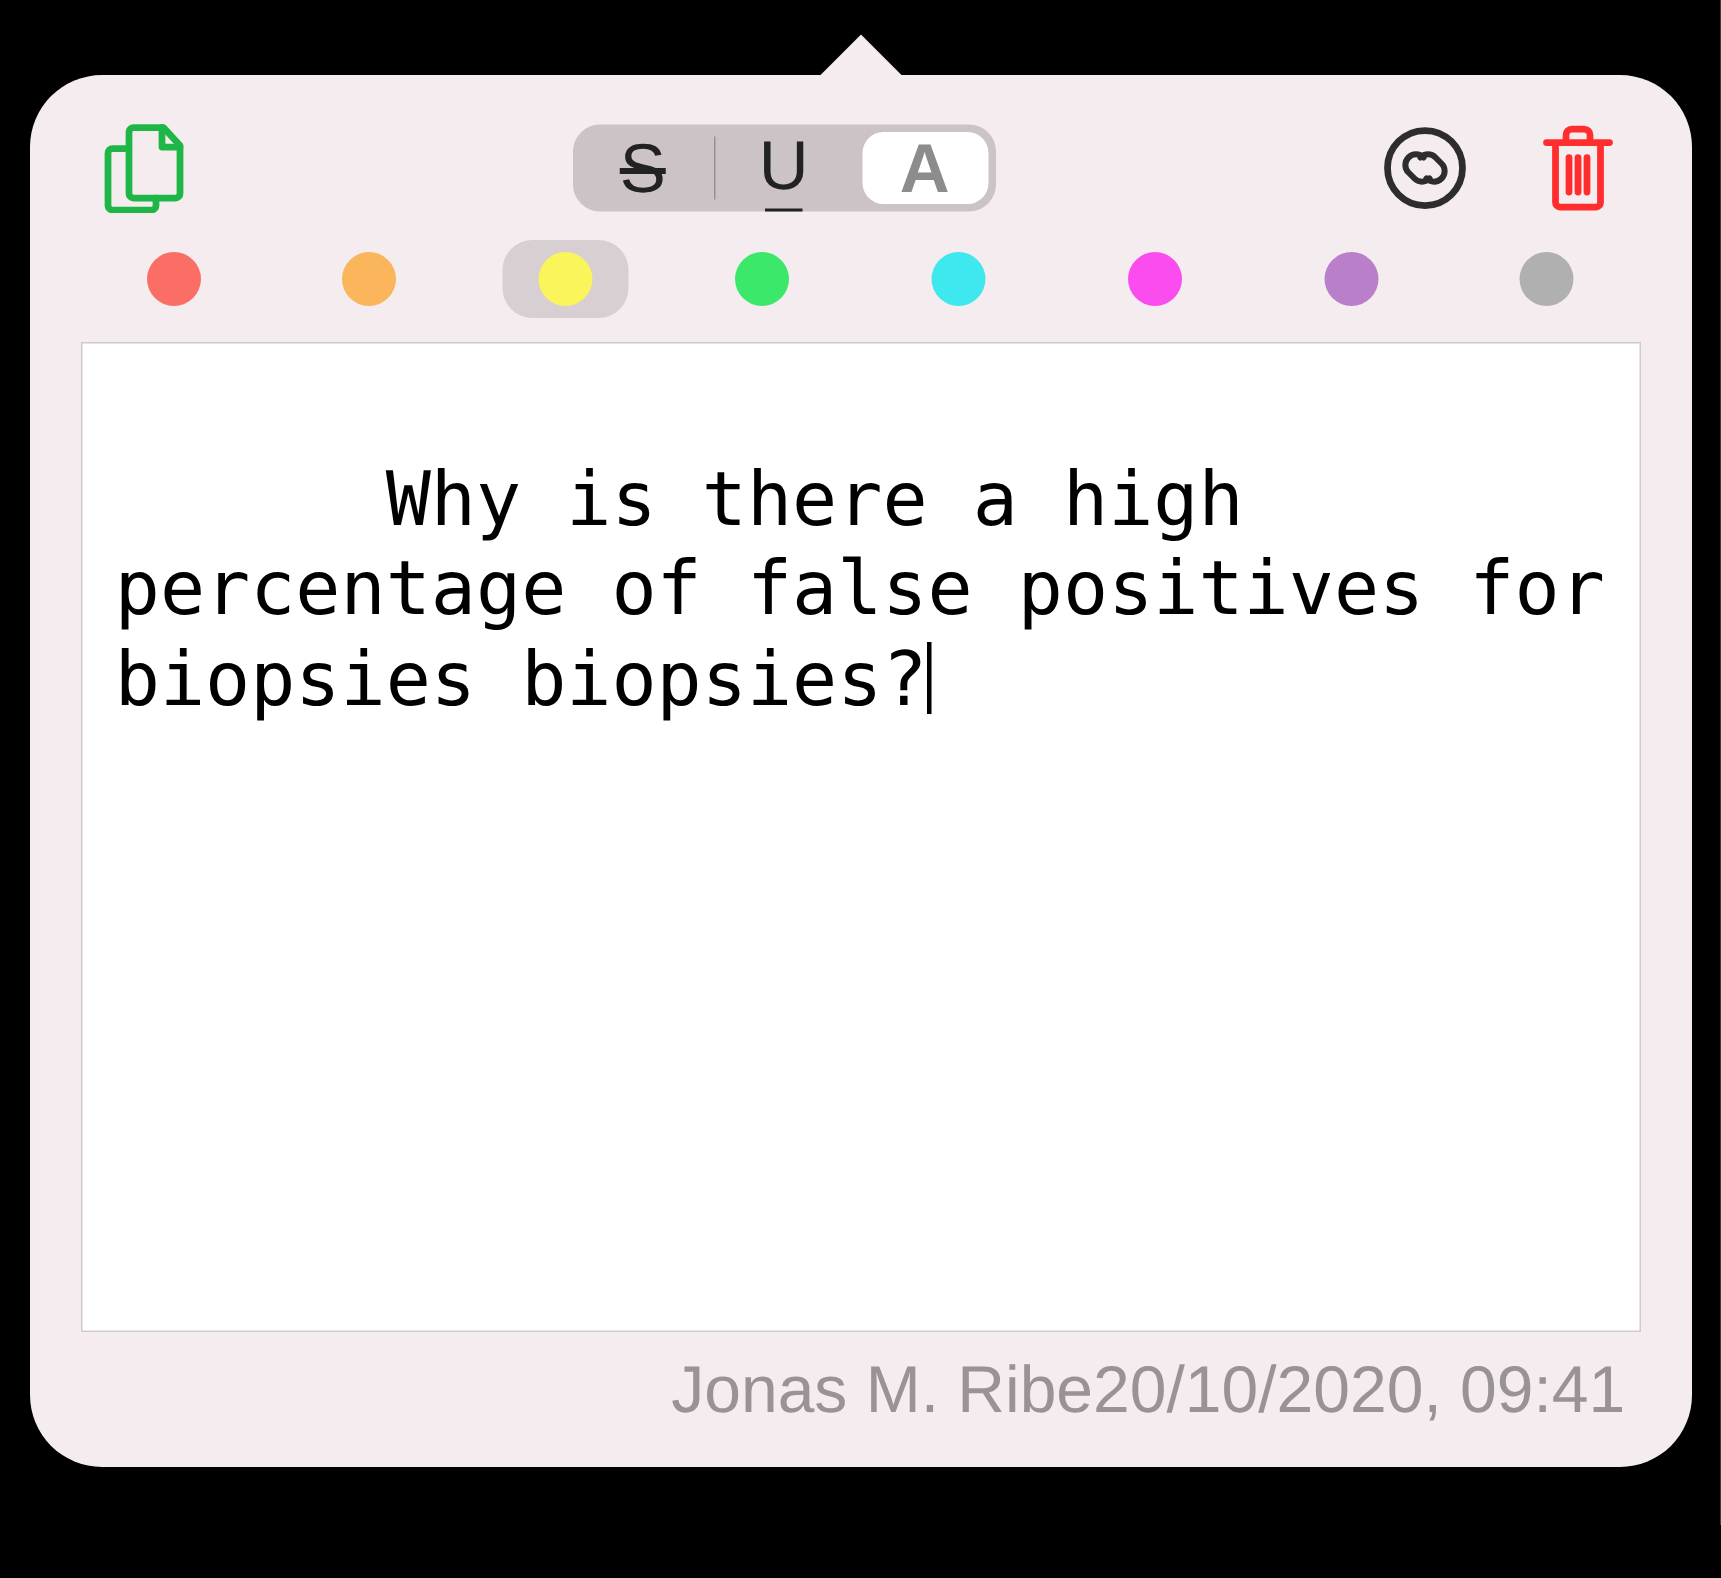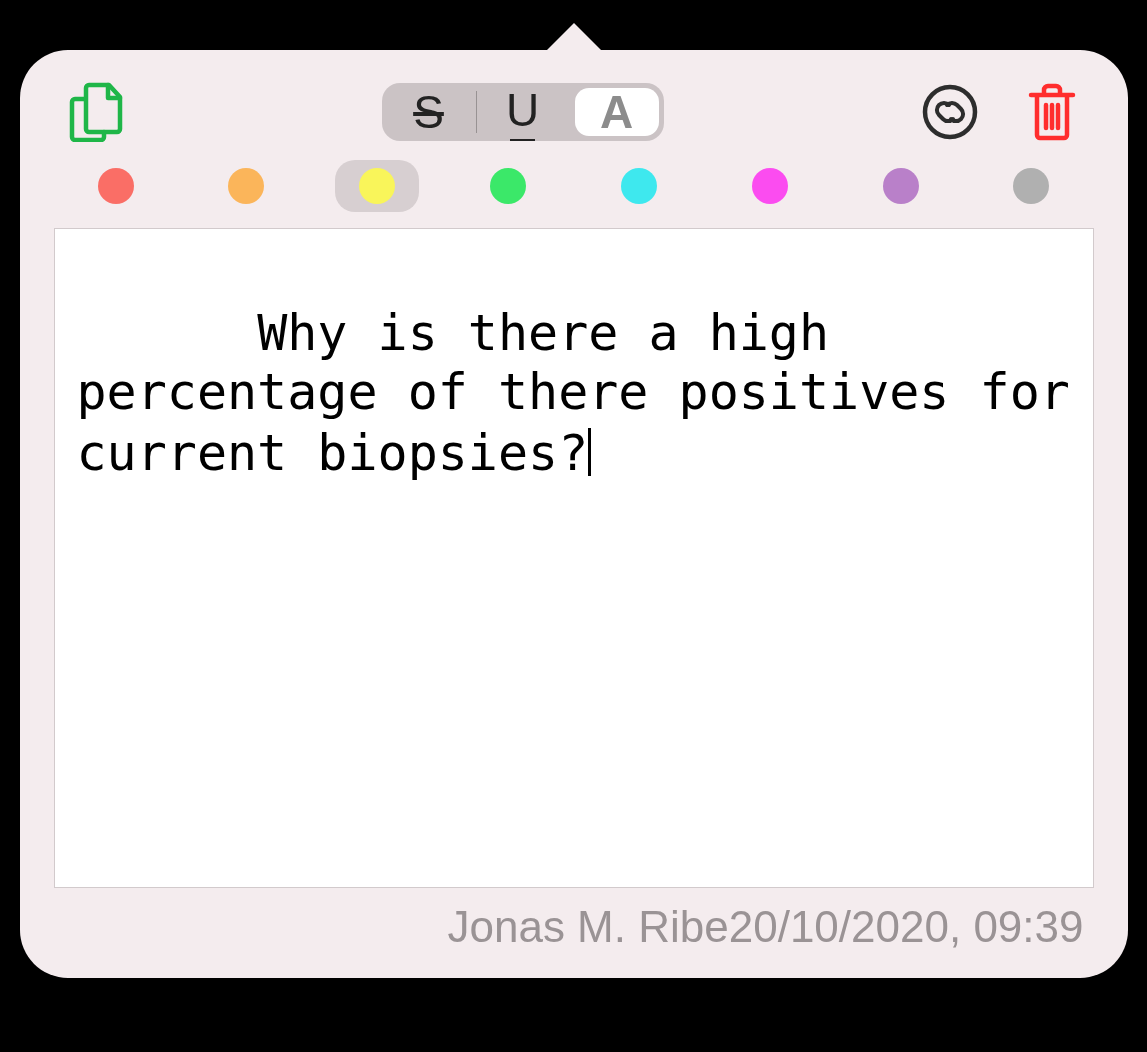--- a/index.html
+++ b/index.html
@@ -247,22 +247,22 @@
         </div>
         <div class="color-slot">
           <div class="swatch" style="background: rgb(185, 128, 201);"></div>
         </div>
         <div class="color-slot">
           <div class="swatch" style="background: rgb(176, 176, 176);"></div>
         </div>
       </div>
 
     <div class="text-area">
-      <span>Why is there a high percentage of there positives for current biopsies?</span><span class="caret"></span>
+      <span>Why is there a high percentage of false positives for biopsies biopsies?</span><span class="caret"></span>
     </div>
 
     <div class="footer">
       <span>Jonas M. Ribe</span>
-      <span>20/10/2020, 09:39</span>
+      <span>20/10/2020, 09:41</span>
     </div>
 
   </div>
 </div>
 
 </body></html>

